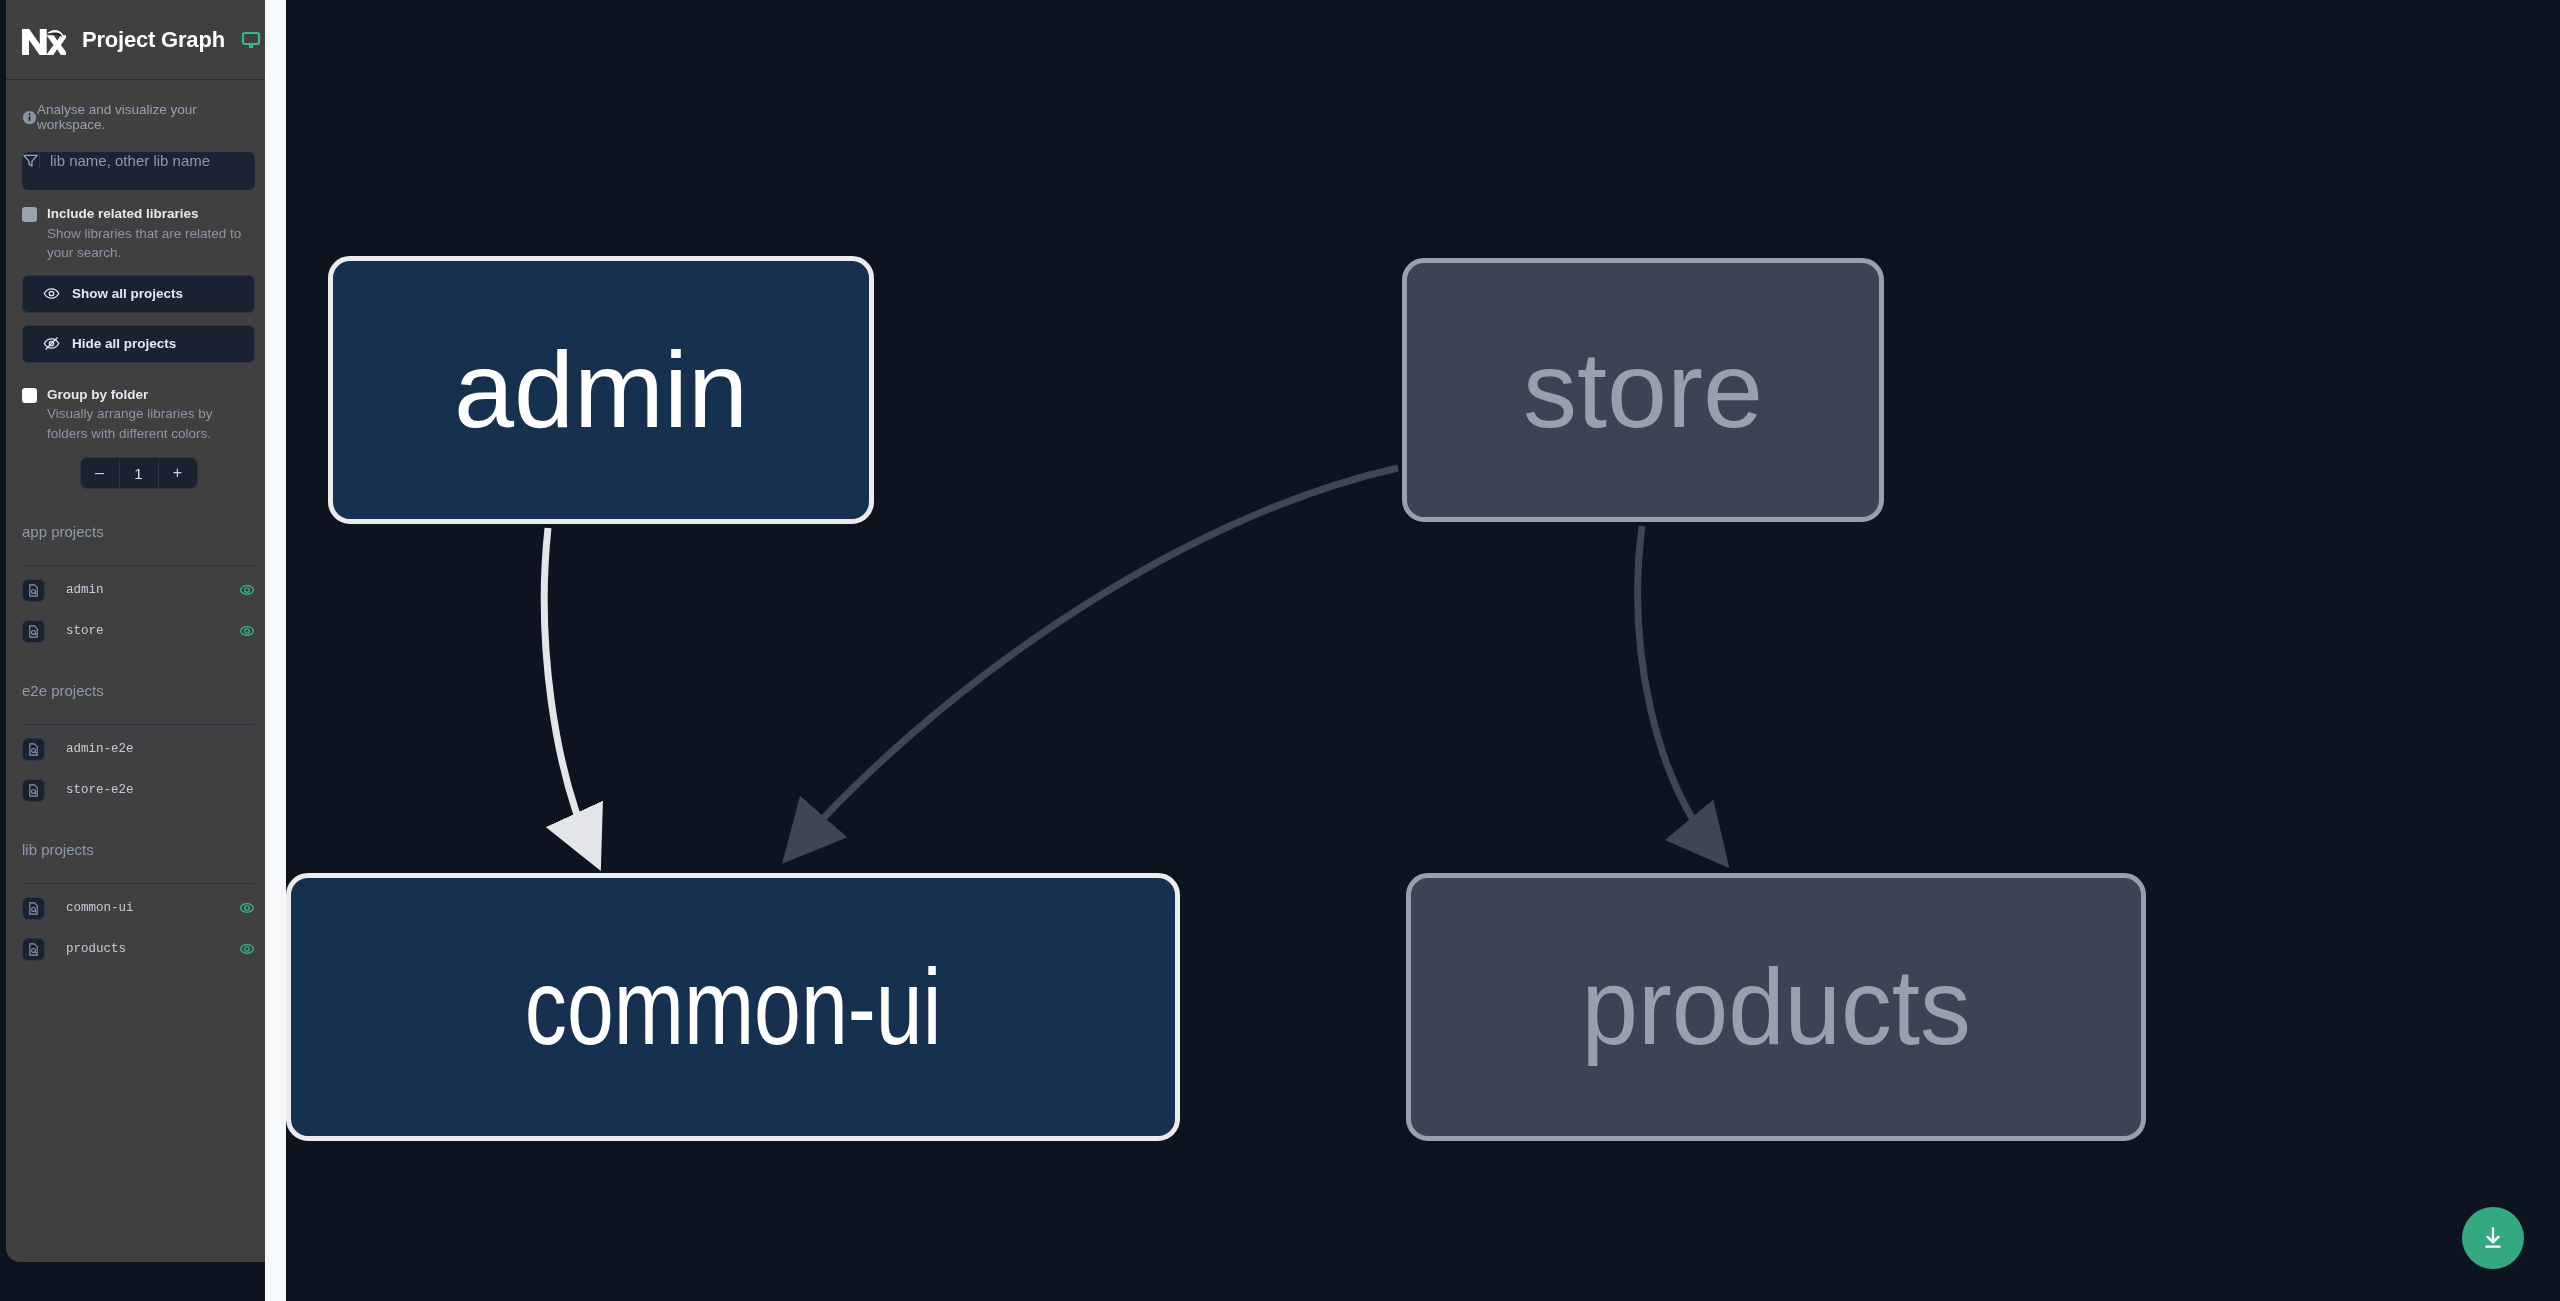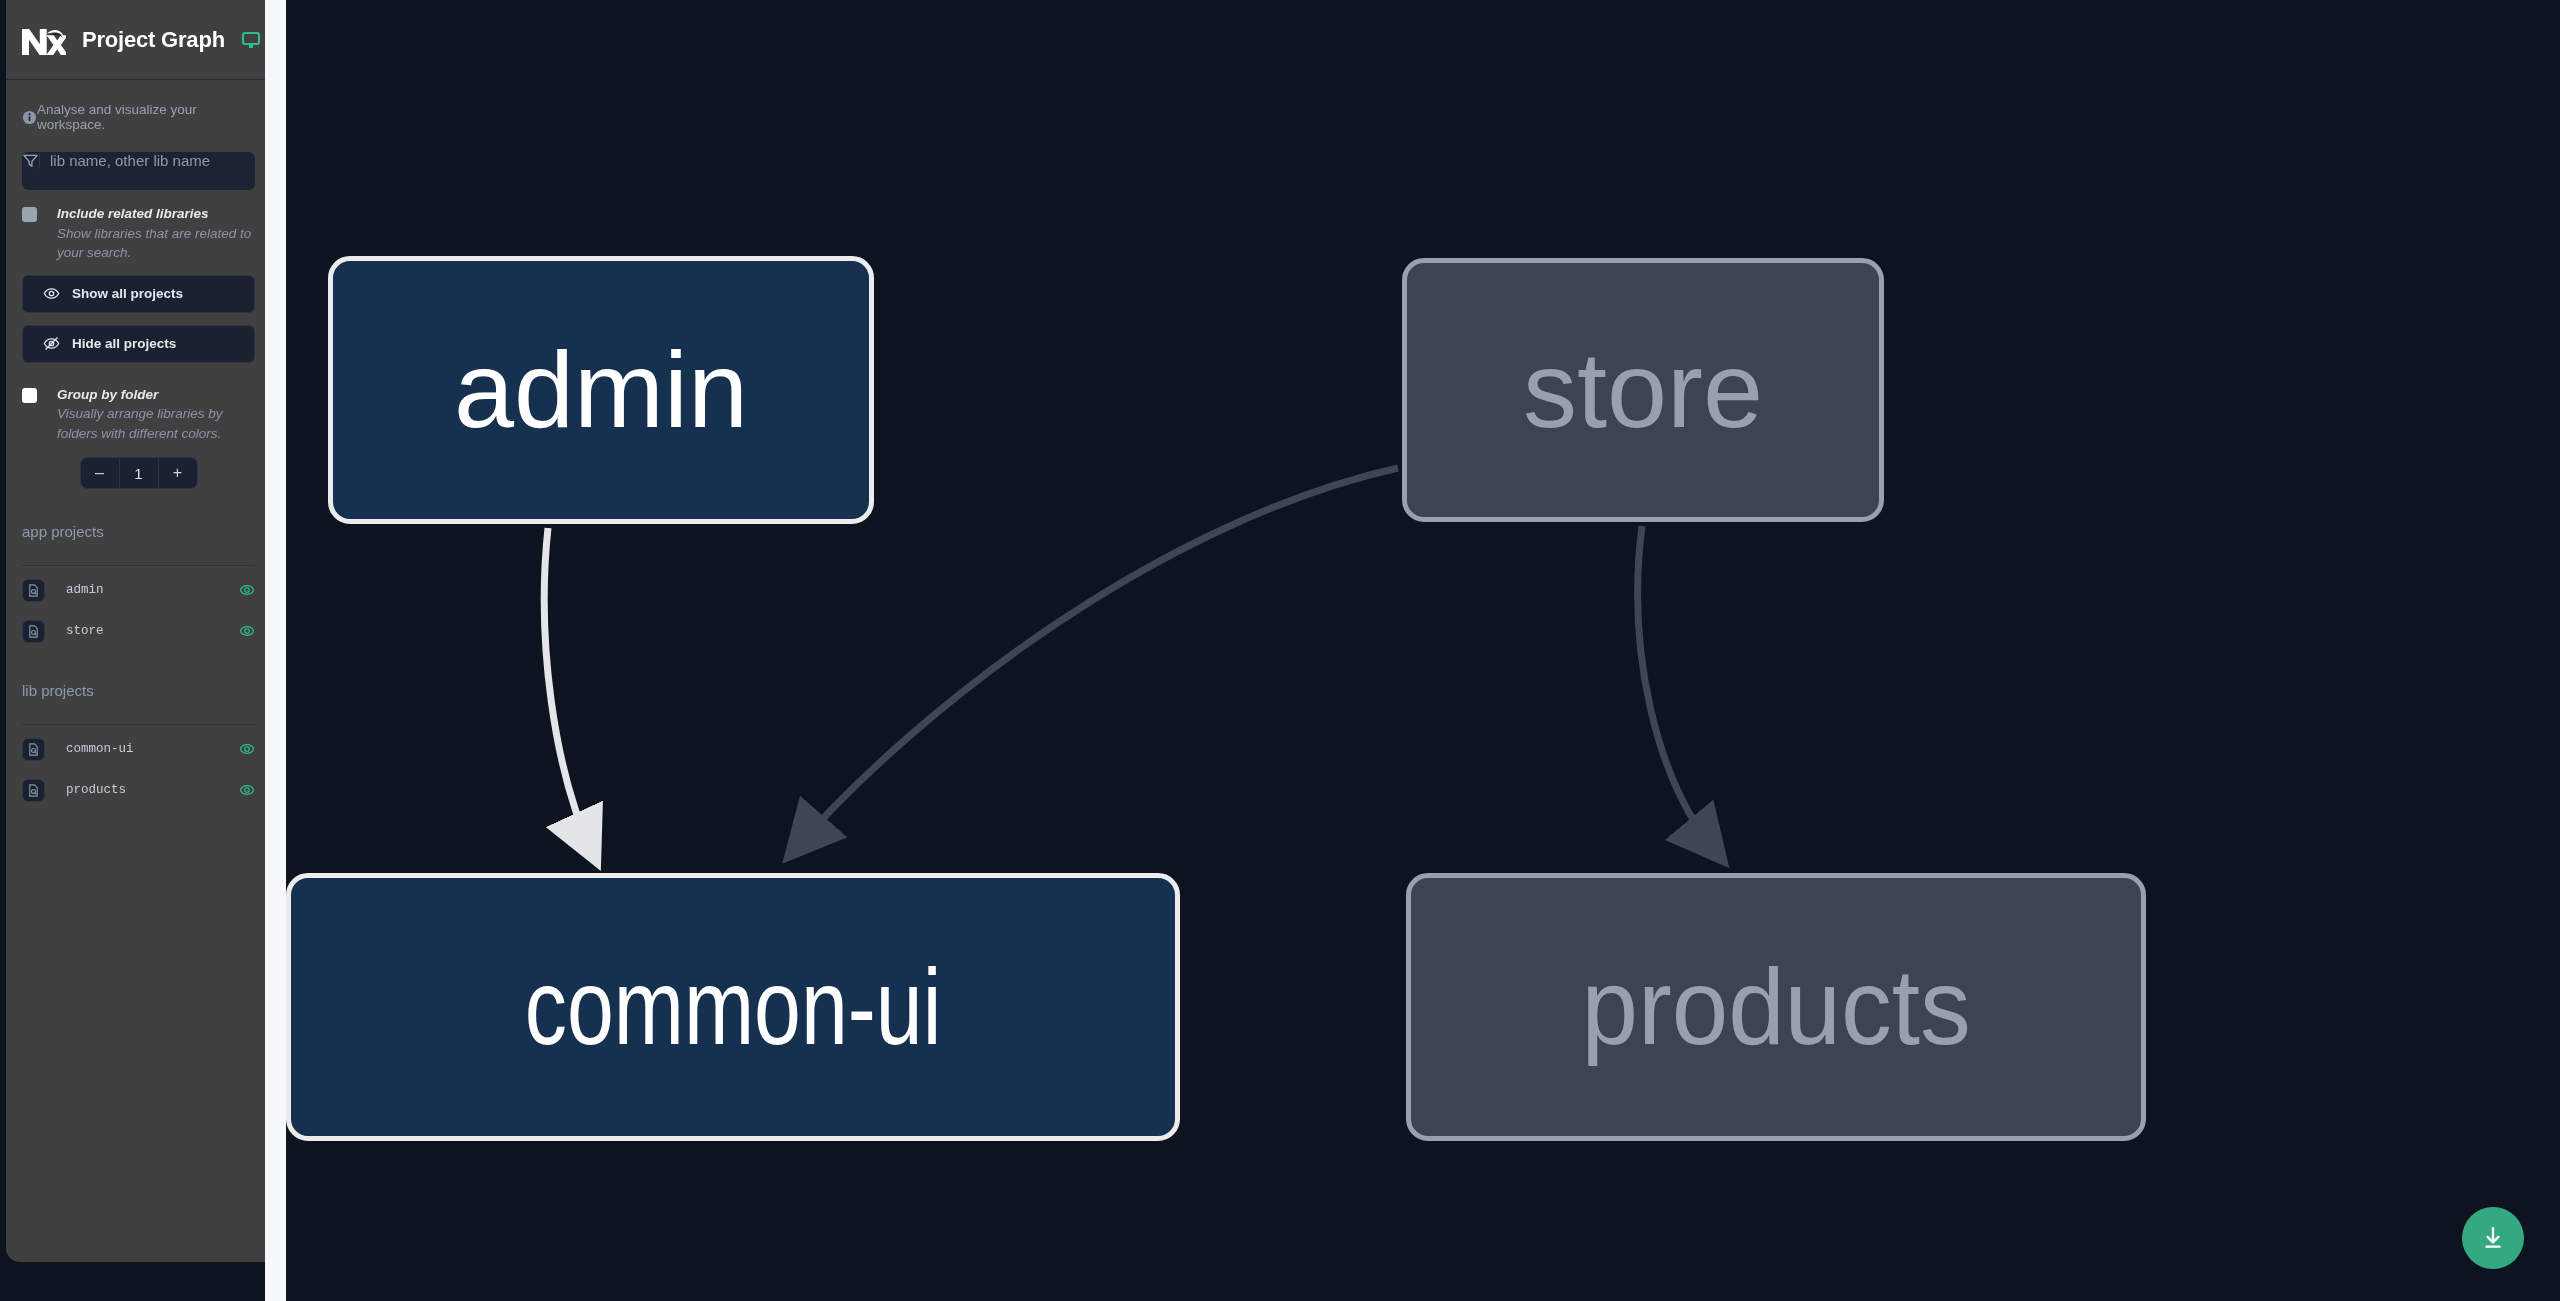--- a/index.html
+++ b/index.html
@@ -66,21 +66,21 @@
   .opt-row { display: flex; margin-top: 14px; }
   .cb {
     width: 15px; height: 15px; flex: none; margin-top: 3px;
     border-radius: 3px;
     display: flex; align-items: center; justify-content: center;
   }
   .cb.grey   { background: #9aa3b1; }
   .cb.white  { background: #ffffff; }
   .cb.green  { background: #2bbd8a; }
   .cb svg { width: 13px; height: 13px; }
-  .opt-text { margin-left: 20px; font-style: italic; }
+  .opt-text { margin-left: 10px; }
   .opt-label { color: #e4e9f0; font-size: 13.5px; font-weight: 700; line-height: 1.45; }
   .opt-desc  { color: #8b95a7; font-size: 13.5px; line-height: 1.45; }
 
   .big-btn {
     margin-top: 12px; height: 38px; width: 100%;
     background: #1a2231; border: 1px solid #2c3purple; border: 1px solid #2b3446;
     border-radius: 6px;
     display: flex; align-items: center; gap: 12px;
     padding-left: 20px;
     color: #e4e9f0; font-size: 13.5px; font-weight: 700;
@@ -280,20 +280,43 @@
               </svg>
           </span>
           <span class="proj-name">store</span>
           <svg class="eye-on" viewBox="0 0 20 20">
             <ellipse cx="10" cy="10" rx="8" ry="5.4" fill="none" stroke="#2bbd8a" stroke-width="1.5"></ellipse>
             <circle cx="10" cy="10" r="2.8" fill="none" stroke="#2bbd8a" stroke-width="1.5"></circle>
           </svg>
         </div>
       </div>
 
+      <div class="grp">
+        <div class="grp-title">e2e projects</div>
+        <div class="proj">
+          <span class="proj-icon">
+            <svg viewBox="0 0 14 14">
+                <path d="M3 1h5l3 3v9H3z" fill="none" stroke="#8b95a7" stroke-width="1.2"></path>
+                <circle cx="7" cy="8" r="2.1" fill="none" stroke="#8b95a7" stroke-width="1.2"></circle>
+                <line x1="8.6" y1="9.6" x2="10.2" y2="11.2" stroke="#8b95a7" stroke-width="1.2"></line>
+              </svg>
+          </span>
+          <span class="proj-name">admin-e2e</span>
+        </div>
+        <div class="proj">
+          <span class="proj-icon">
+            <svg viewBox="0 0 14 14">
+                <path d="M3 1h5l3 3v9H3z" fill="none" stroke="#8b95a7" stroke-width="1.2"></path>
+                <circle cx="7" cy="8" r="2.1" fill="none" stroke="#8b95a7" stroke-width="1.2"></circle>
+                <line x1="8.6" y1="9.6" x2="10.2" y2="11.2" stroke="#8b95a7" stroke-width="1.2"></line>
+              </svg>
+          </span>
+          <span class="proj-name">store-e2e</span>
+        </div>
+      </div>
 
       <div class="grp">
         <div class="grp-title">lib projects</div>
         <div class="proj">
           <span class="proj-icon">
             <svg viewBox="0 0 14 14">
                 <path d="M3 1h5l3 3v9H3z" fill="none" stroke="#8b95a7" stroke-width="1.2"></path>
                 <circle cx="7" cy="8" r="2.1" fill="none" stroke="#8b95a7" stroke-width="1.2"></circle>
                 <line x1="8.6" y1="9.6" x2="10.2" y2="11.2" stroke="#8b95a7" stroke-width="1.2"></line>
               </svg>

